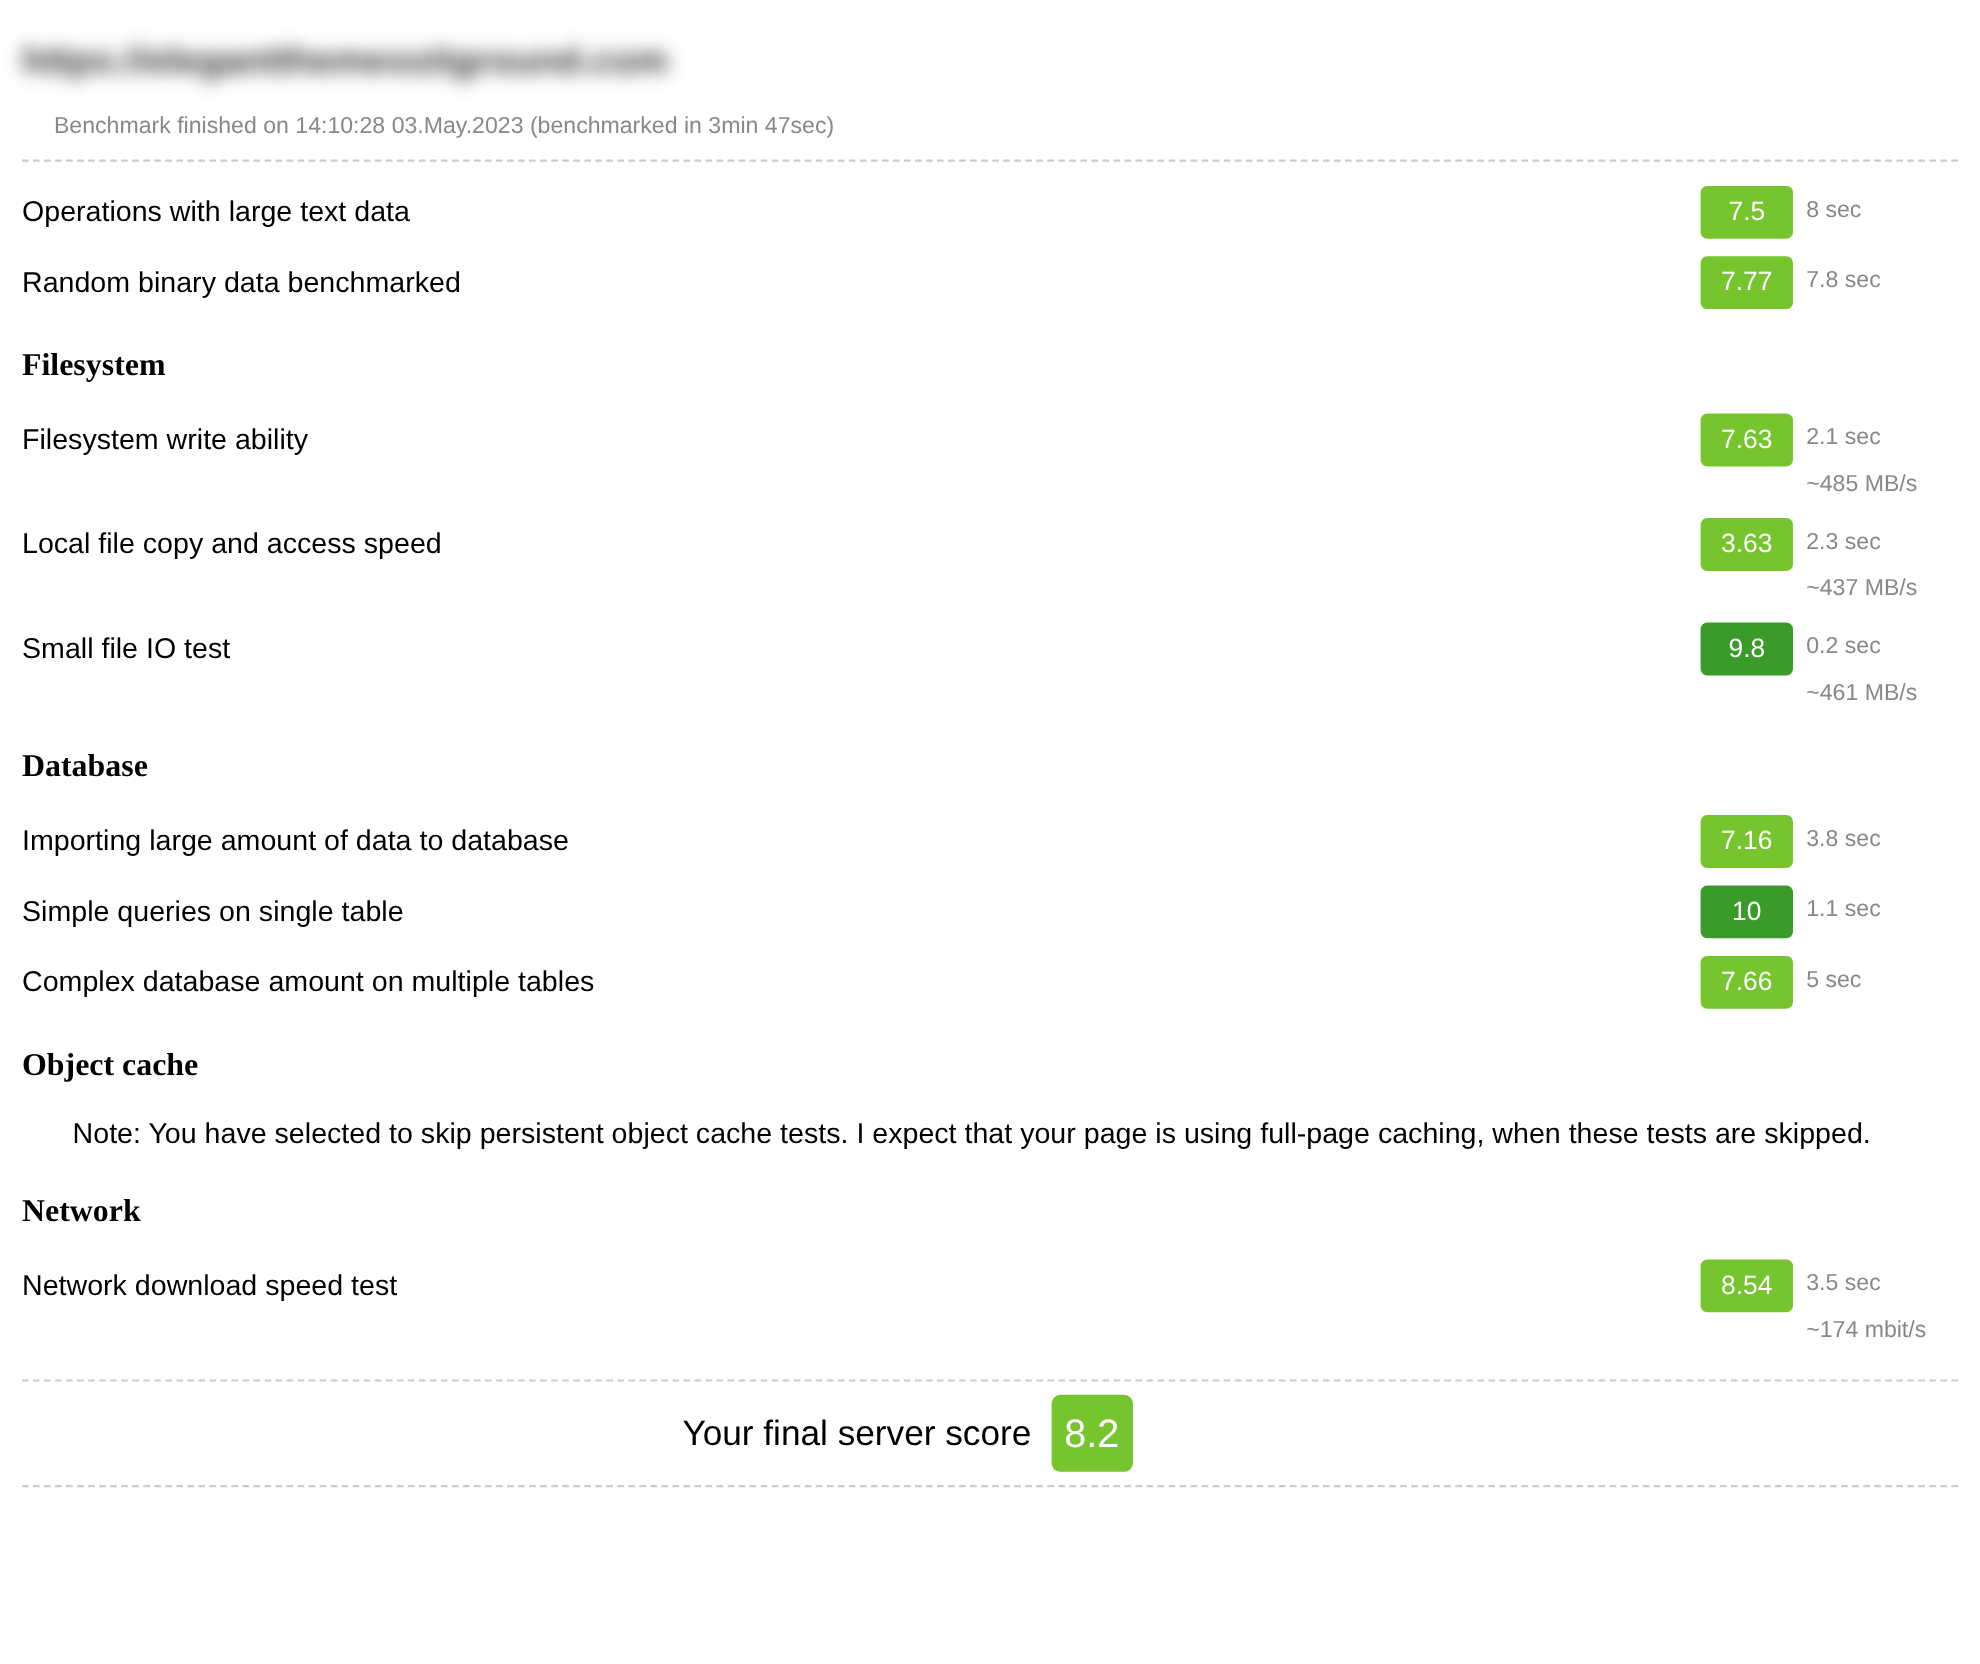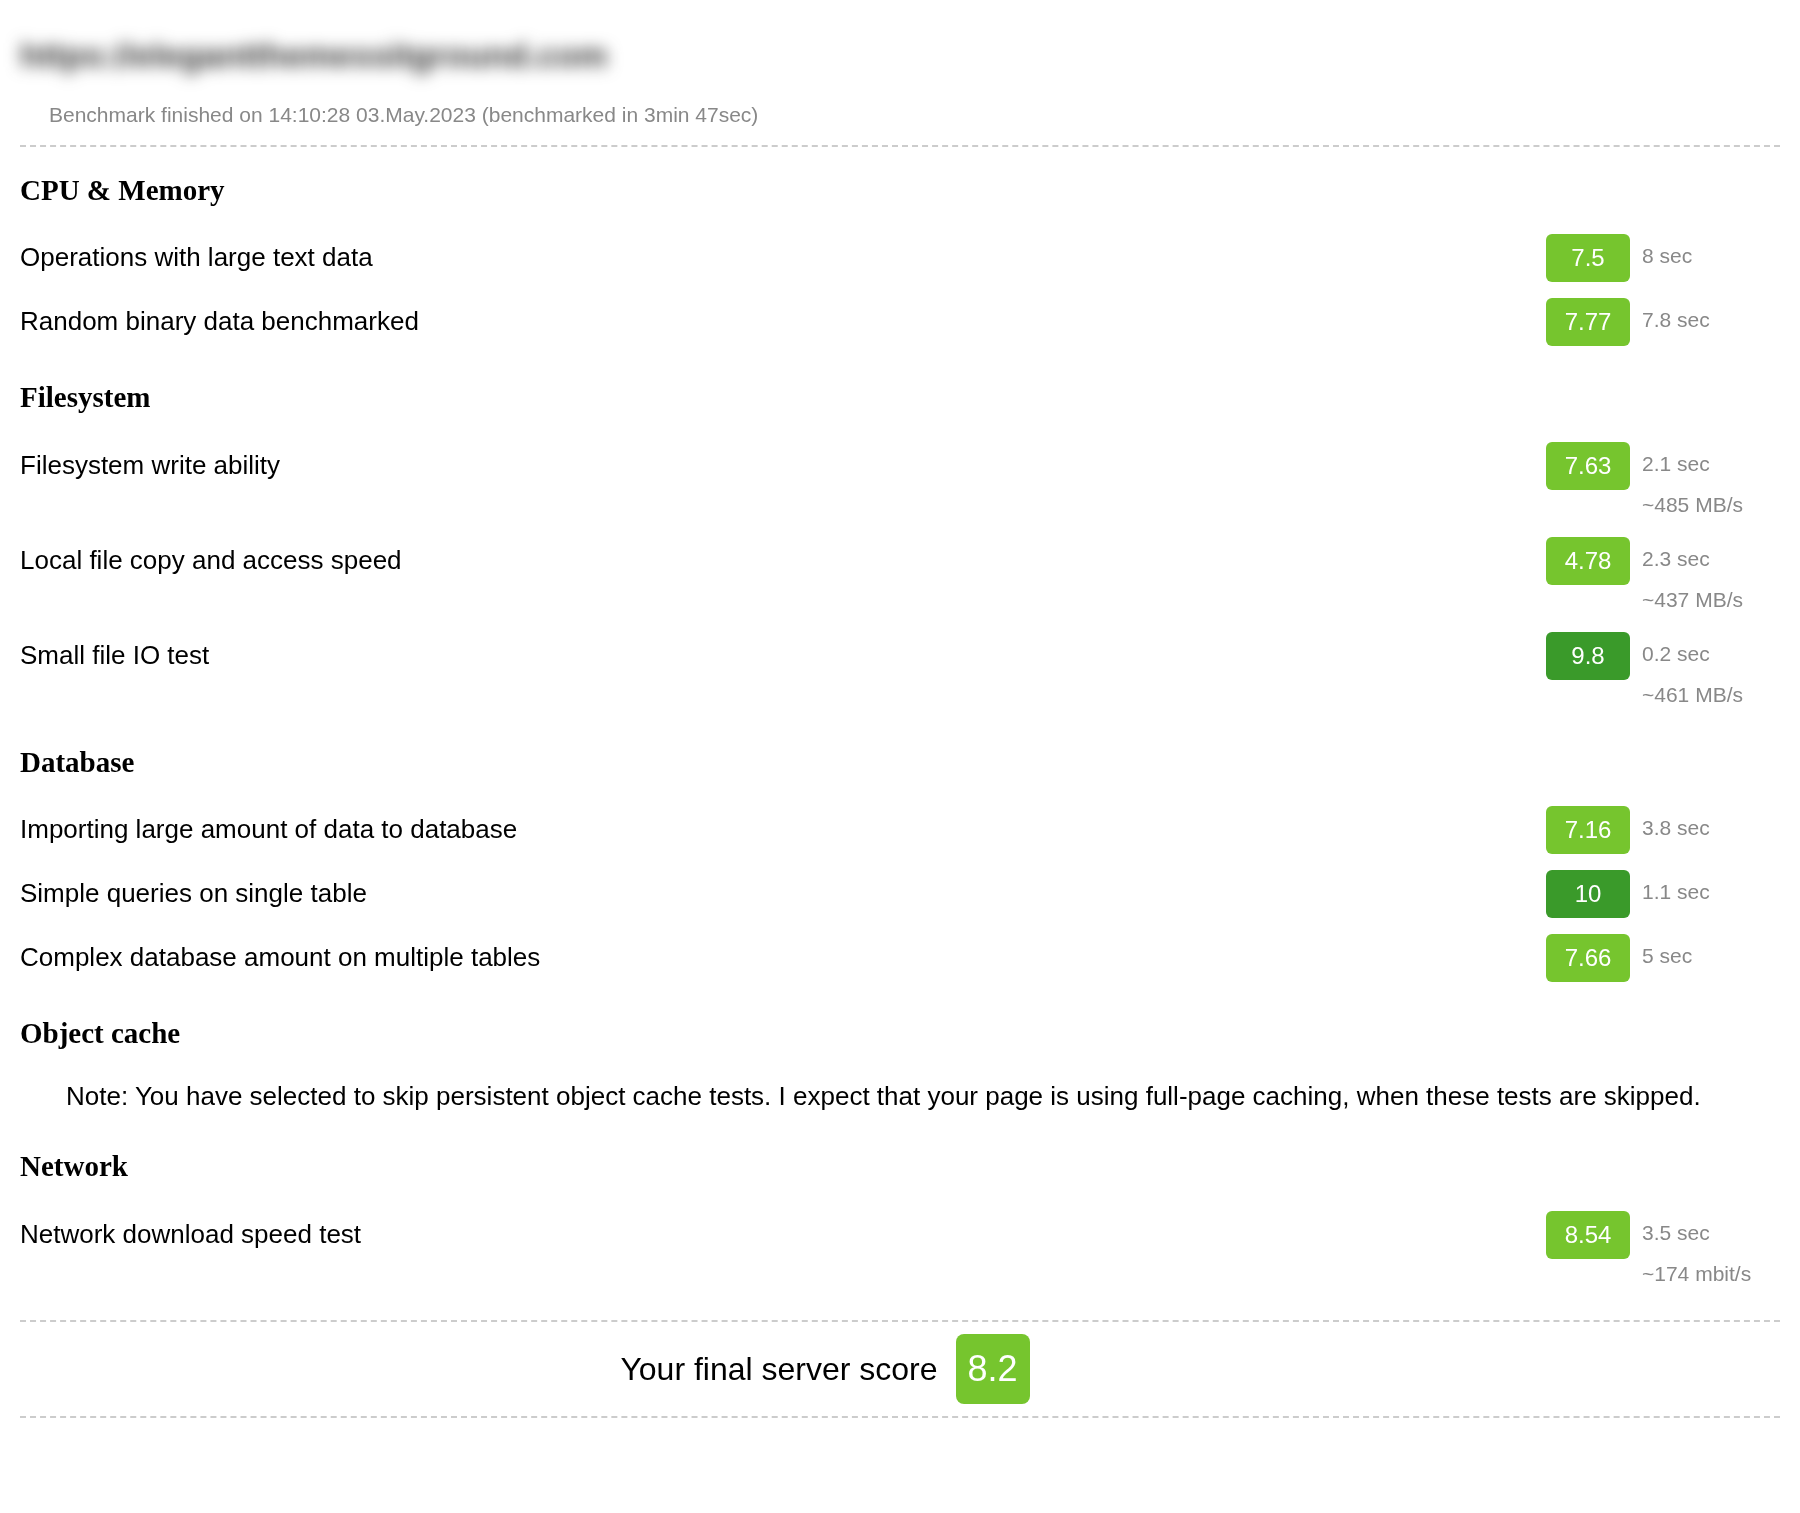--- a/index.html
+++ b/index.html
@@ -118,21 +118,20 @@
     }
   </style>
 </head>
 <body>
 
 <div class="blurred-url">https://elegantthemessitground.com</div>
 <div class="meta-line">Benchmark finished on 14:10:28 03.May.2023 (benchmarked in 3min 47sec)</div>
 <hr class="dashed-divider">
 
 <div class="section-block">
-  <div class="section-title">CPU &amp; Memory</div>
   <div class="test-row">
     <div class="test-label">Operations with large text data</div>
     <div class="test-score score-light">7.5</div>
     <div class="test-detail"><span>8 sec</span></div>
   </div>
   <div class="test-row">
     <div class="test-label">Random binary data benchmarked</div>
     <div class="test-score score-light">7.77</div>
     <div class="test-detail"><span>7.8 sec</span></div>
   </div>
@@ -140,21 +139,21 @@
 
 <div class="section-block">
   <div class="section-title">Filesystem</div>
   <div class="test-row">
     <div class="test-label">Filesystem write ability</div>
     <div class="test-score score-light">7.63</div>
     <div class="test-detail"><span>2.1 sec</span><span class="sub">~485 MB/s</span></div>
   </div>
   <div class="test-row">
     <div class="test-label">Local file copy and access speed</div>
-    <div class="test-score score-light">4.78</div>
+    <div class="test-score score-light">3.63</div>
     <div class="test-detail"><span>2.3 sec</span><span class="sub">~437 MB/s</span></div>
   </div>
   <div class="test-row">
     <div class="test-label">Small file IO test</div>
     <div class="test-score score-dark">9.8</div>
     <div class="test-detail"><span>0.2 sec</span><span class="sub">~461 MB/s</span></div>
   </div>
 </div>
 
 <div class="section-block">

